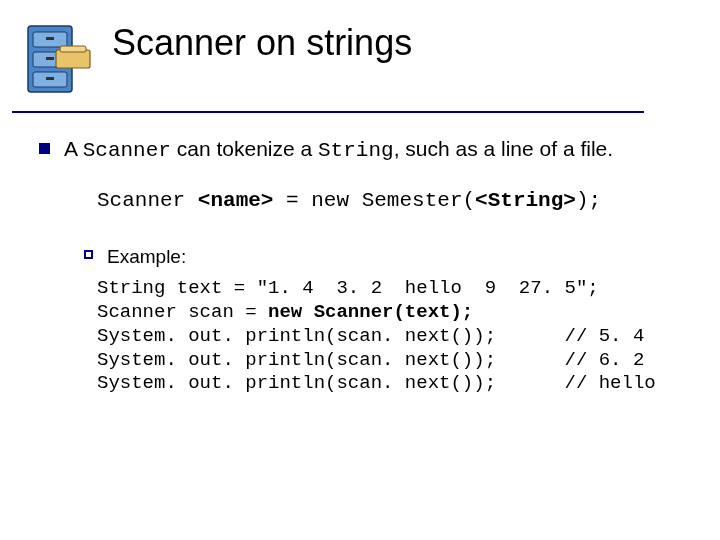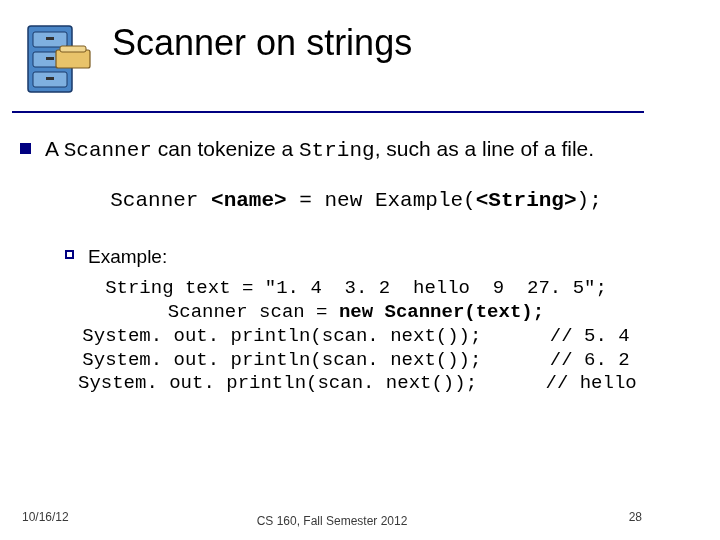--- a/index.html
+++ b/index.html
@@ -45,25 +45,24 @@
     position: absolute;
     left: 0;
     right: 0;
     top: 95px;
     height: 2px;
     background: #000080;
   }
   .body {
     position: absolute;
     top: 135px;
-    left: 20px;
+    left: 39px;
     right: 30px;
     font-size: 21px;
     line-height: 1.35;
-    text-align: center;
   }
   .b1 {
     display: flex;
     align-items: flex-start;
     gap: 14px;
     margin-bottom: 22px;
   }
   .sq-big {
     width: 11px;
     height: 11px;
@@ -159,34 +158,29 @@
 
   <div class="body">
 
     <div class="b1">
       <div class="sq-big"></div>
       <div>
         <span>A </span><span class="mono">Scanner</span><span> can tokenize a </span><span class="mono">String</span><span>, such as a line of a file.</span>
       </div>
     </div>
 
-    <div class="syntax"><span>Scanner </span><span class="bold ital">&lt;name&gt;</span><span> = new Example(</span><span class="bold ital">&lt;String&gt;</span><span>);</span></div>
+    <div class="syntax"><span>Scanner </span><span class="bold ital">&lt;name&gt;</span><span> = new Semester(</span><span class="bold ital">&lt;String&gt;</span><span>);</span></div>
 
     <div class="b2">
       <div class="sq-small"></div>
       <div>Example:</div>
     </div>
 
     <div class="code"><span>String text = "1. 4  3. 2  hello  9  27. 5";</span>
 <span>Scanner scan = </span><span class="bold">new Scanner(text);</span>
 <span>System. out. println(scan. next());</span>      <span>// 5. 4</span>
 <span>System. out. println(scan. next());</span>      <span>// 6. 2</span>
 <span>System. out. println(scan. next());</span>      <span>// hello</span></div>
 
   </div>
 
-  <div class="footer">
-    <div class="foot-left">10/16/12</div>
-    <div class="foot-center">CS 160, Fall Semester 2012</div>
-    <div class="foot-right">28</div>
-  </div>
 
 </div>
 
 </body></html>

